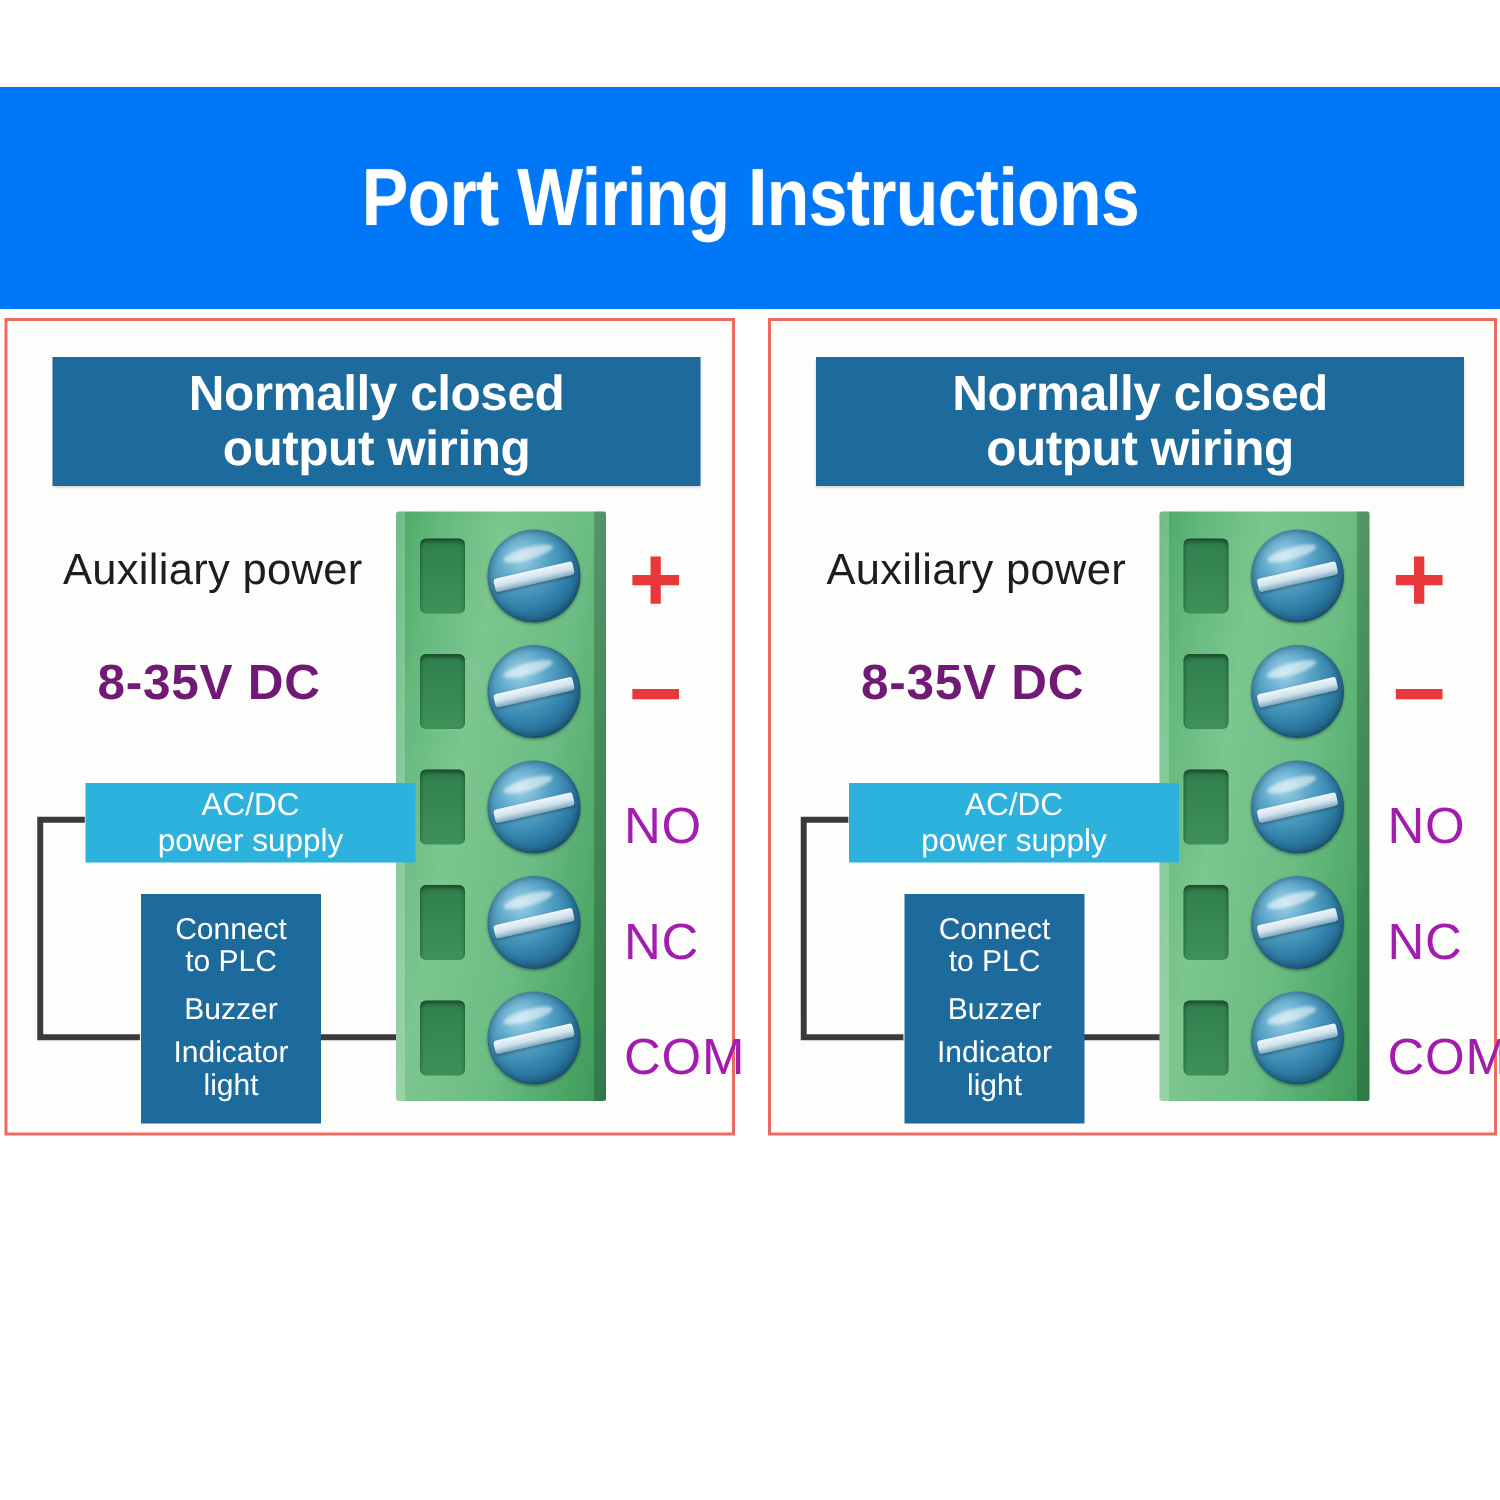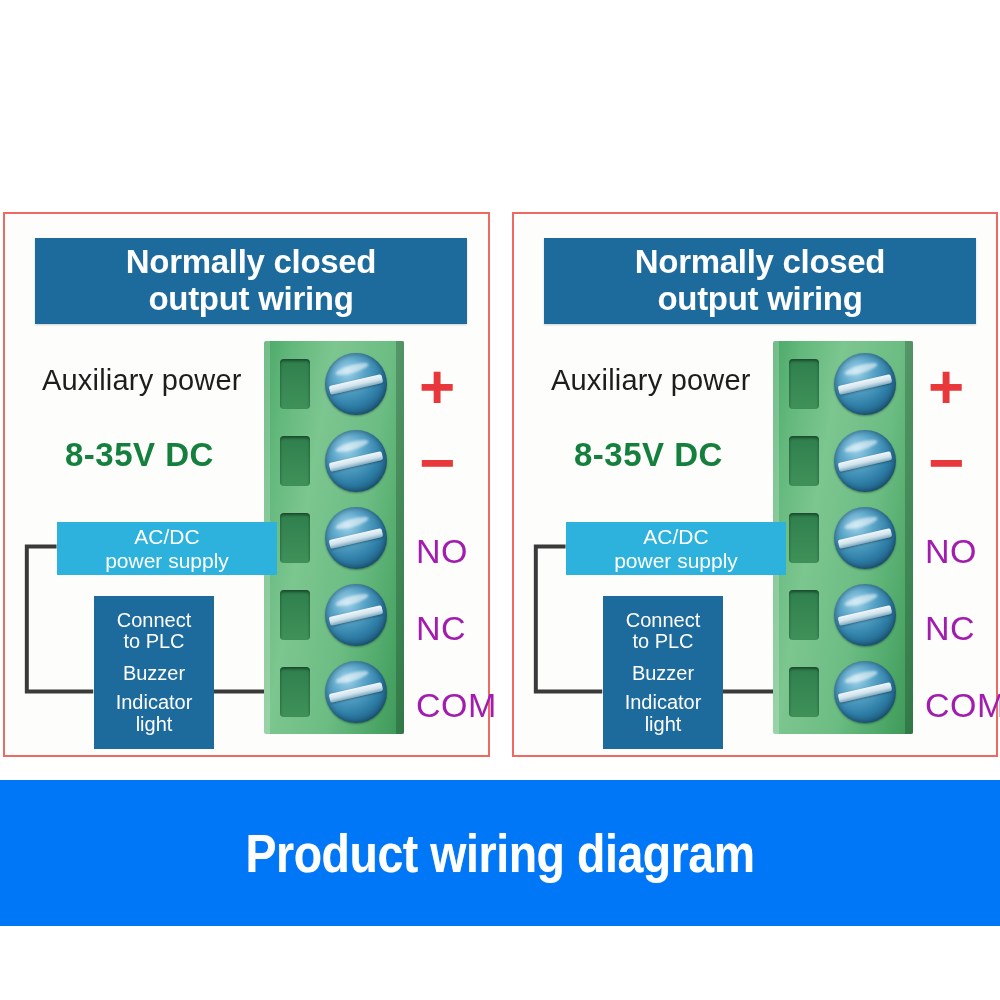--- a/index.html
+++ b/index.html
@@ -59,21 +59,21 @@
     text-align:center;letter-spacing:-0.3px;
   }
 
   
   .lbl-aux{
     position:absolute;left:37px;top:150px;
     font-size:29px;color:#1d1d1d;letter-spacing:0.2px;
   }
   .lbl-volt{
     position:absolute;left:60px;top:222px;
-    font-size:33px;color:#15803d;font-weight:600;letter-spacing:0.5px;
+    font-size:33px;color:#701a75;font-weight:600;letter-spacing:0.5px;
   }
 
   
   .terminal{
     position:absolute;left:259px;top:127px;
     width:140px;height:393px;
   }
   .term-body{
     position:absolute;left:0;top:0;width:140px;height:393px;
     background:linear-gradient(100deg,#4aa868 0%,#63b87c 14%,#7cc68f 34%,#6cbd83 62%,#49a464 88%,#3c9558 100%);
@@ -145,20 +145,23 @@
   }
 
   
   .wires{position:absolute;left:0;top:0;width:100%;height:100%;pointer-events:none;}
 </style>
 </head>
 <body>
 
 <div class="page">
 
+  <div class="banner" id="banner-top" style="--banner:#0077f6">
+    <div class="banner-text">Port Wiring Instructions</div>
+  </div>
 
   <div class="panel" id="panel-left">
     <div class="panel-inner">
 
       <div class="sub-header">
         <div class="sub-header-text">
           <span>Normally closed</span><br>
           <span>output wiring</span>
         </div>
       </div>
@@ -303,17 +306,14 @@
         <span>Buzzer</span>
         <span style="line-height:1.08">
           <i style="font-style:normal;display:block">Indicator</i>
           <i style="font-style:normal;display:block">light</i>
         </span>
       </div>
 
     </div>
   </div>
 
-  <div class="banner" id="banner-bottom" style="--banner:#0077f6">
-    <div class="banner-text">Product wiring diagram</div>
-  </div>
 
 </div>
 
 </body></html>

